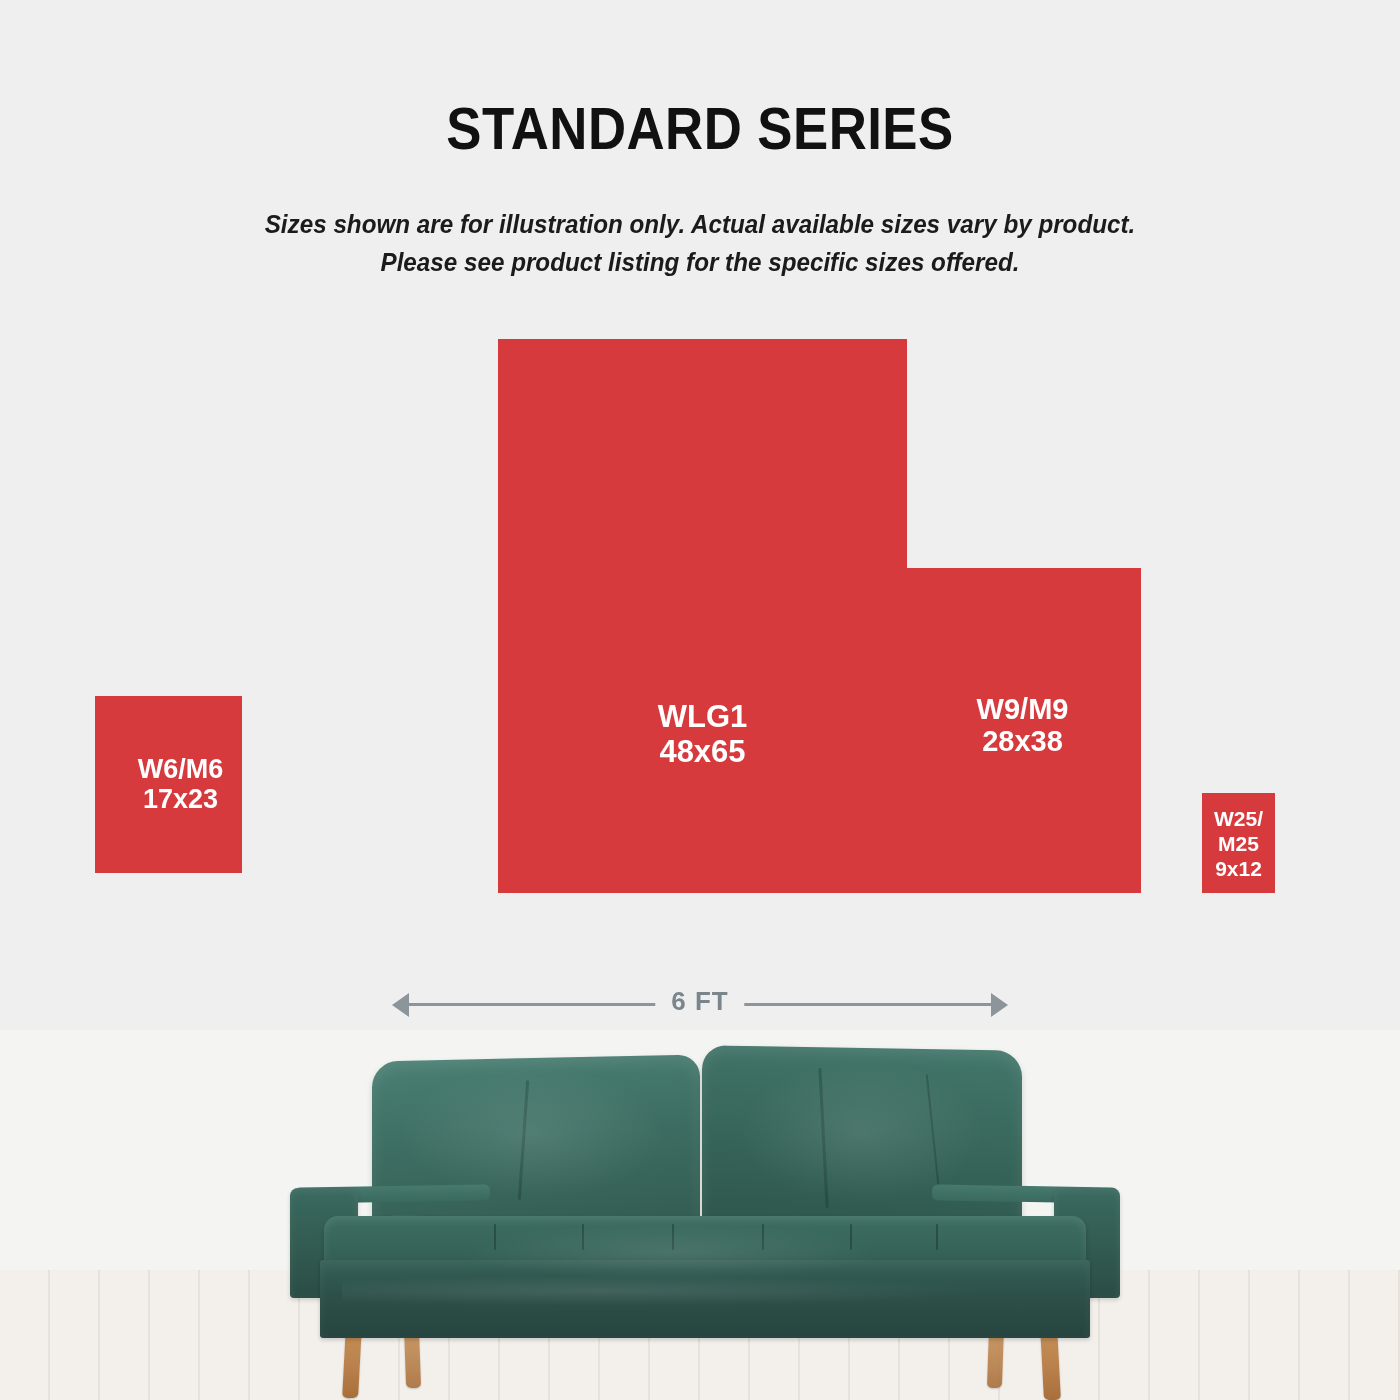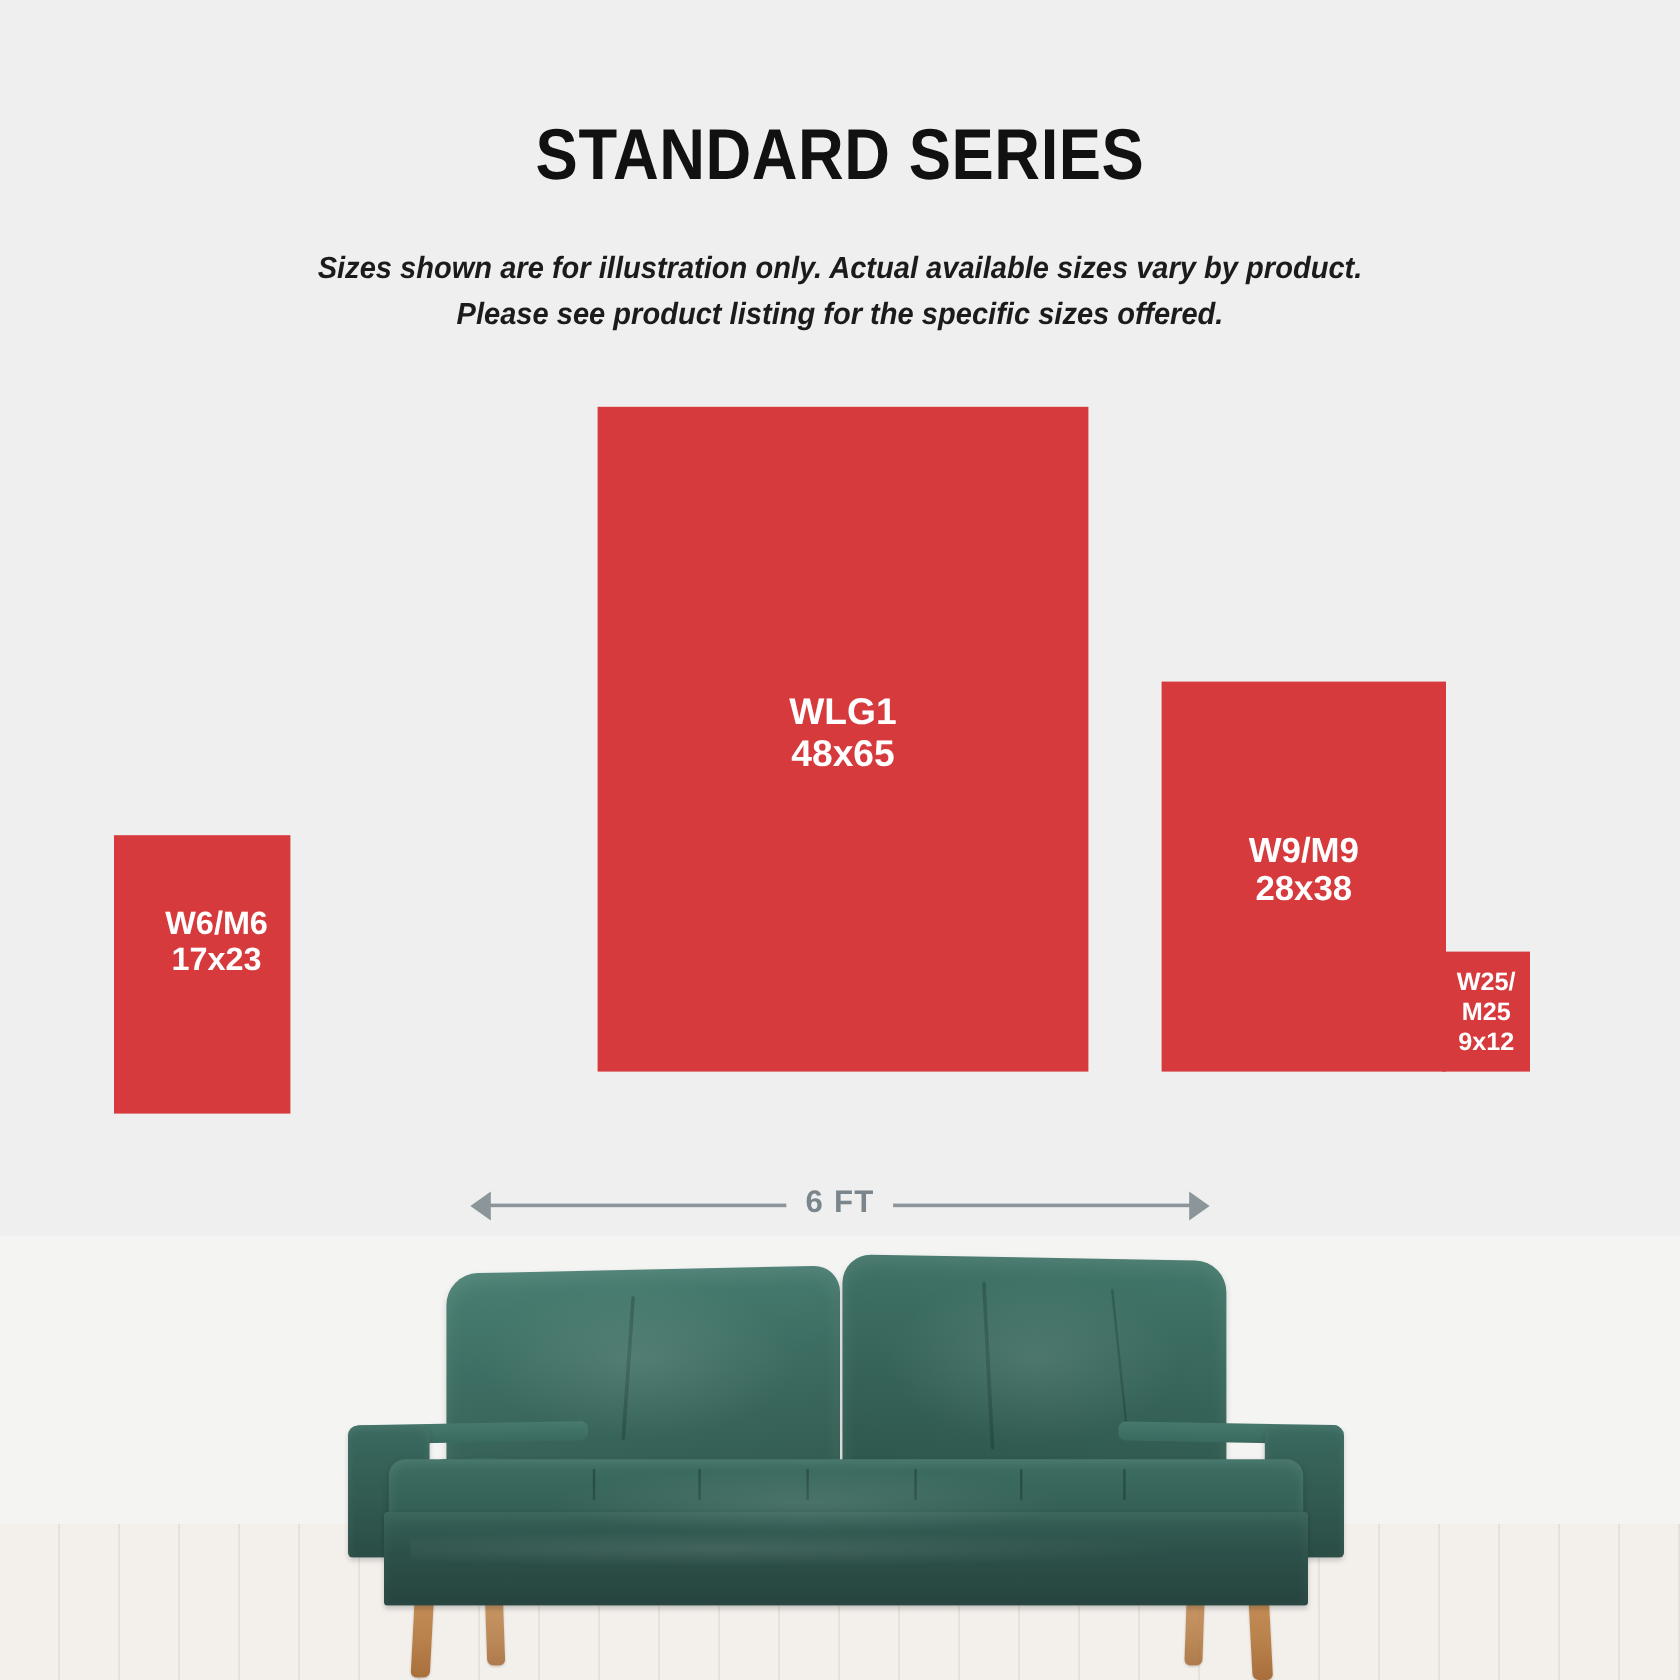--- a/index.html
+++ b/index.html
@@ -38,24 +38,24 @@
     box-sizing:border-box;
     display:flex;
     flex-direction:column;
     align-items:center;
     color:#ffffff;
     font-weight:bold;
     text-align:center;
   }
   .frame .ln{display:block;line-height:1.12;white-space:nowrap;}
 
-  #frame-w6  {left:95px; top:696px; width:147px; height:232px; justify-content:flex-start; padding-top:58px; font-size:27px;padding-left:24px;}
+  #frame-w6  {left:95px; top:696px; width:147px; height:177px; justify-content:flex-start; padding-top:58px; font-size:27px;padding-left:24px;}
   #frame-w7  {left:273px;top:630px; width:194px; height:263px; justify-content:flex-start; padding-top:92px; font-size:29px;}
-  #frame-wlg1{left:498px;top:339px; width:409px; height:554px; justify-content:flex-start; padding-top:237px; font-size:31px;}
-  #frame-w9  {left:968px;top:568px; width:237px; height:325px; justify-content:flex-start; padding-top:125px; font-size:29px;}
+  #frame-wlg1{left:498px;top:339px; width:409px; height:554px; justify-content:center; padding-top:237px; font-size:31px;}
+  #frame-w9  {left:904px;top:568px; width:237px; height:325px; justify-content:flex-start; padding-top:125px; font-size:29px;}
   #frame-w25 {left:1202px;top:793px;width:73px;  height:100px; justify-content:flex-start; padding-top:14px; font-size:21px;text-align:right;}
   #frame-w25 .ln{line-height:1.18;}
 
   
   .measure{position:absolute;left:392px;top:990px;width:616px;height:30px;}
   .measure .line{
     position:absolute;left:10px;top:13px;width:596px;height:3px;background:#8c9599;
   }
   .measure .head{
     position:absolute;top:3px;width:0;height:0;

